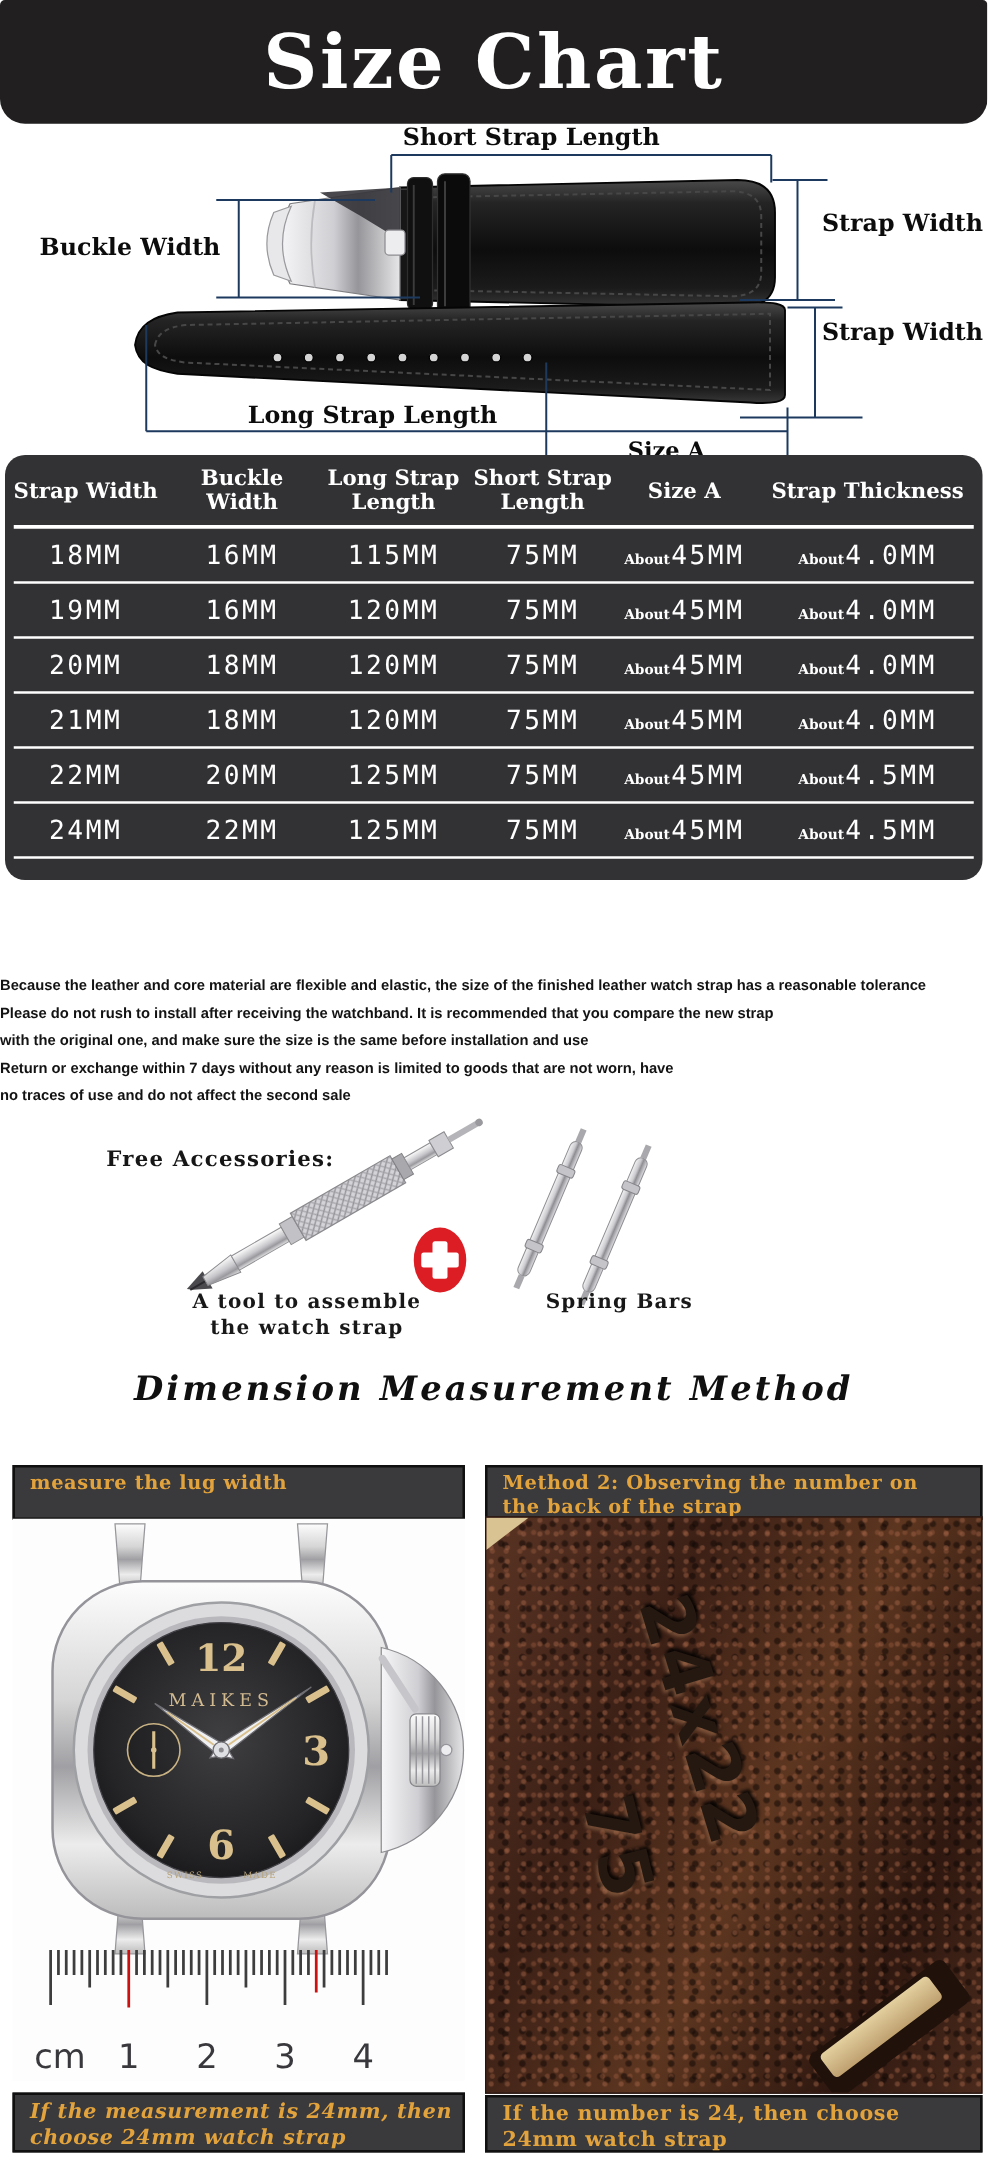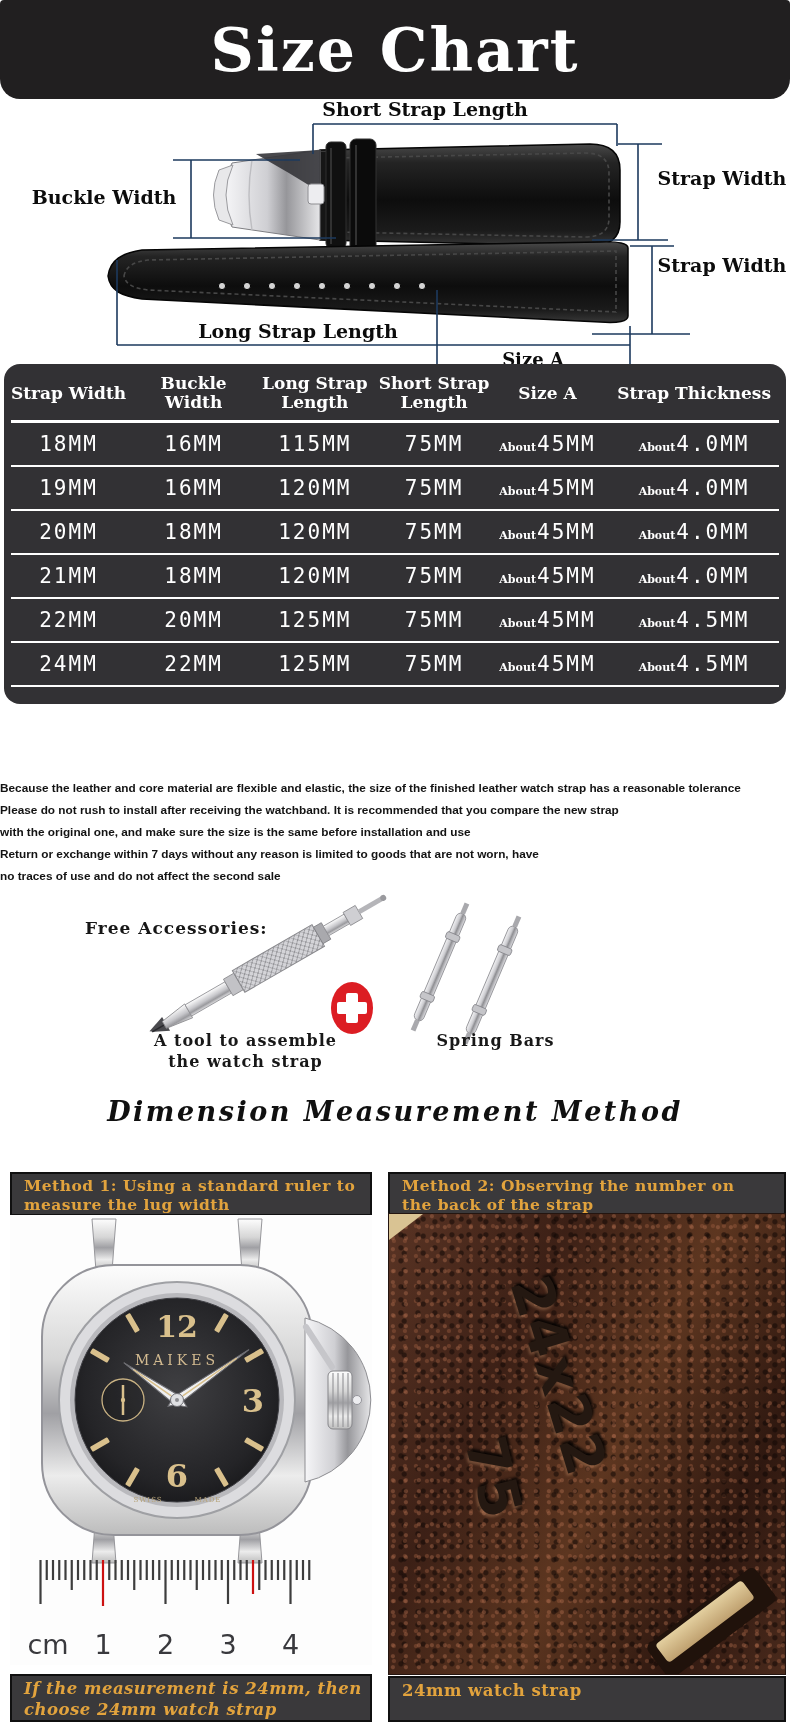--- a/index.html
+++ b/index.html
@@ -322,21 +322,20 @@
   </svg>
   <div class="acc-cap cap-tool">
     <div>A tool to assemble</div>
     <div>the watch strap</div>
   </div>
   <div class="acc-cap cap-spring">Spring Bars</div>
 
   <div class="dim-title">Dimension Measurement Method</div>
 
   <div class="gold-box" id="m1-head">
-    <div>Method 1: Using a standard ruler to</div>
     <div>measure the lug width</div>
   </div>
   <div class="gold-box" id="m2-head">
     <div>Method 2: Observing the number on</div>
     <div>the back of the strap</div>
   </div>
 
   <div class="photo-left"></div>
 
   <svg class="watch-svg" viewBox="0 0 365 350">
@@ -452,16 +451,17 @@
     <div class="strip"></div>
     <div class="emb emb1">24x22</div>
     <div class="emb emb2">75</div>
   </div>
 
   <div class="gold-box" id="m1-cap">
     <div>If the measurement is 24mm, then</div>
     <div>choose 24mm watch strap</div>
   </div>
   <div class="gold-box" id="m2-cap">
+    <div>If the number is 24, then choose</div>
     <div>24mm watch strap</div>
   </div>
 
 </div>
 
 </body></html>

